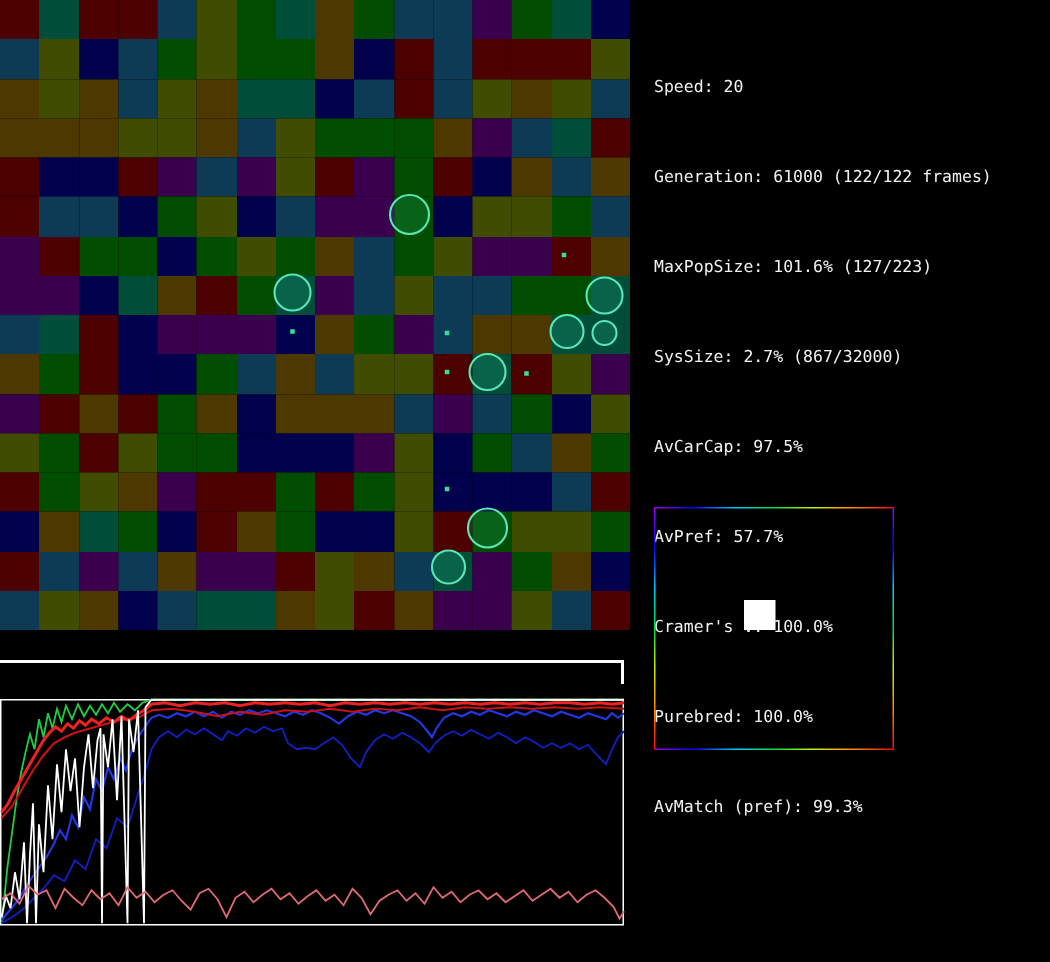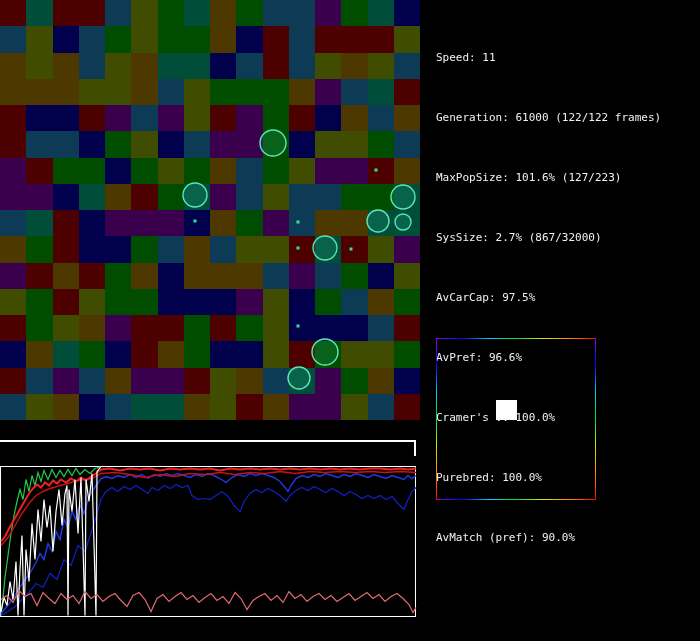--- a/index.html
+++ b/index.html
@@ -320,29 +320,29 @@
       <polyline points="1,150.5 3,132.5 5,112.5 8,90.5 11,68.5 14,50.5 17,36.5 20,24.5 23,34.5 26,14.5 29,26.5 32,10.5 35,20.5 38,7.5 41,16.5 44,5.5 48,14.5 52,4.5 56,12.5 60,5.5 64,11.5 68,4.5 72,10.5 76,3.5 80,9.5 85,4.5 90,8.5 95,3.5 101,1.5 416,1.5" fill="none" stroke="#22cc44" stroke-width="1.2"></polyline>
       <polyline points="1,150.5 8,146.5 15,141.5 22,134.5 29,127.5 36,118.5 43,122.5 50,108.5 57,114.5 64,94.5 71,100.5 78,80.5 85,86.5 92,64.5 96,52.5 101,34.5 106,26.5 112,22.5 118,26.5 124,21.5 130,24.5 136,20.5 142,24.5 148,28.5 152,22.5 158,25.5 164,20.5 170,23.5 176,19.5 182,22.5 188,20.5 192,30.5 198,34.5 204,33.5 210,34.5 216,30.5 222,26.5 228,31.5 234,40.5 240,46.5 244,36.5 250,28.5 256,24.5 262,27.5 268,23.5 274,26.5 280,30.5 286,36.5 290,30.5 296,25.5 302,22.5 308,25.5 314,21.5 320,24.5 326,27.5 332,23.5 338,26.5 344,30.5 350,26.5 356,29.5 362,33.5 368,30.5 374,33.5 380,30.5 386,34.5 392,31.5 398,38.5 404,44.5 408,34.5 412,26.5 416,22.5" fill="none" stroke="#1020c8" stroke-width="1.2"></polyline>
       <polyline points="1,148.5 6,142.5 11,136.5 16,128.5 21,120.5 26,113.5 31,106.5 36,97.5 40,88.5 44,94.5 48,78.5 52,86.5 56,66.5 60,74.5 64,54.5 68,62.5 72,46.5 76,54.5 80,40.5 84,48.5 88,34.5 92,26.5 96,20.5 101,13.5 106,11.5 112,13.5 118,10.5 124,12.5 130,9.5 136,12.5 142,9.5 148,13.5 154,9.5 160,11.5 166,8.5 172,10.5 178,8.5 184,10.5 190,12.5 196,9.5 202,11.5 208,8.5 214,10.5 220,13.5 226,17.5 232,12.5 238,9.5 244,11.5 250,8.5 256,10.5 262,8.5 268,10.5 274,12.5 280,16.5 285,22.5 288,26.5 291,20.5 296,13.5 302,10.5 308,12.5 314,9.5 320,11.5 326,8.5 332,10.5 338,12.5 344,9.5 350,11.5 356,8.5 362,10.5 368,12.5 374,9.5 380,11.5 386,13.5 392,10.5 398,12.5 404,14.5 408,10.5 412,13.5 416,10.5" fill="none" stroke="#2238e8" stroke-width="1.4"></polyline>
       <polyline points="1,80.5 8,72.5 15,60.5 22,48.5 29,38.5 36,30.5 43,26.5 50,23.5 57,21.5 64,19.5 71,17.5 78,15.5 85,14.5 92,13.5 101,8.5 115,7.5 130,9.5 145,12.5 160,9.5 175,11.5 190,8.5 205,9.5 220,7.5 235,9.5 250,7.5 265,8.5 280,6.5 295,8.5 310,6.5 325,7.5 340,6.5 355,7.5 370,6.5 385,7.5 400,6.5 416,7.5" fill="none" stroke="#cc1111" stroke-width="1.4"></polyline>
       <polyline points="1,76.5 5,71.5 9,63.5 13,56.5 17,49.5 21,42.5 25,35.5 29,28.5 33,23.5 37,19.5 41,22.5 45,17.5 49,20.5 53,15.5 57,18.5 61,14.5 66,17.5 71,13.5 76,16.5 81,12.5 86,15.5 91,11.5 96,8.5 101,4.5 110,3.5 120,5.5 130,3.5 140,4.5 150,3.5 160,5.5 170,3.5 180,4.5 190,3.5 200,4.5 210,3.5 220,5.5 230,3.5 240,4.5 250,3.5 260,4.5 270,3.5 280,4.5 290,3.5 300,4.5 310,3.5 320,4.5 330,3.5 340,4.5 350,3.5 360,4.5 370,3.5 380,3.5 390,4.5 400,3.5 408,4.5 416,3.5" fill="none" stroke="#ee2222" stroke-width="2"></polyline>
       <polyline points="1,146.5 4,132.5 7,140.5 10,116.5 13,134.5 16,96.5 18,150.5 20,104.5 22,70.5 24,150.5 26,84.5 29,116.5 32,58.5 35,94.5 38,44.5 41,76.5 44,34.5 47,62.5 50,40.5 53,86.5 56,46.5 59,24.5 62,60.5 65,28.5 67,20.5 68,150.5 69,24.5 72,46.5 75,14.5 78,68.5 81,12.5 85,150.5 86,14.5 89,36.5 92,8.5 96,150.5 97,6.5 101,1.5 416,1.5" fill="none" stroke="#ffffff" stroke-width="1.2"></polyline>
       <polyline points="1,134.5 7,130.5 13,137.5 19,125.5 25,131.5 31,128.5 37,140.5 43,127.5 49,133.5 55,138.5 61,128.5 67,134.5 73,130.5 79,138.5 85,126.5 91,133.5 97,129.5 103,136.5 109,131.5 115,128.5 121,135.5 127,141.5 133,130.5 139,127.5 145,134.5 151,146.5 157,133.5 163,129.5 169,136.5 175,131.5 181,127.5 187,134.5 193,130.5 199,137.5 205,132.5 211,128.5 217,135.5 223,131.5 229,138.5 235,127.5 241,133.5 247,144.5 253,135.5 259,131.5 265,128.5 271,135.5 277,130.5 283,137.5 289,126.5 295,133.5 301,129.5 307,136.5 313,131.5 319,128.5 325,134.5 331,130.5 337,136.5 343,132.5 349,128.5 355,135.5 361,131.5 367,127.5 373,133.5 379,129.5 385,136.5 391,131.5 397,128.5 403,133.5 409,139.5 413,147.5 416,142.5" fill="none" stroke="#e06a72" stroke-width="1.2"></polyline>
     </svg>
 
   <div id="stats" style="color: rgb(242, 242, 242);">
-    <div>Speed: 11</div>
+    <div>Speed: 20</div>
     <div>Generation: 61000 (122/122 frames)</div>
     <div>MaxPopSize: 101.6% (127/223)</div>
     <div>SysSize: 2.7% (867/32000)</div>
     <div>AvCarCap: 97.5%</div>
-    <div>AvPref: 96.6%</div>
+    <div>AvPref: 57.7%</div>
     <div>Cramer's V: 100.0%</div>
     <div>Purebred: 100.0%</div>
-    <div>AvMatch (pref): 90.0%</div>
+    <div>AvMatch (pref): 99.3%</div>
   </div>
 
 
   <div id="prefspace">
     <div class="edge h top" style="top: 0px; background: linear-gradient(to right, rgb(153, 0, 238), rgb(0, 0, 255), rgb(0, 204, 255), rgb(0, 221, 68), rgb(204, 238, 0), rgb(255, 136, 0), rgb(255, 0, 0));"></div>
     <div class="edge h bottom" style="bottom: 0px; background: linear-gradient(to right, rgb(153, 0, 238), rgb(0, 0, 255), rgb(0, 204, 255), rgb(0, 221, 68), rgb(204, 238, 0), rgb(255, 136, 0), rgb(255, 0, 0));"></div>
     <div class="edge v left" style="left: 0px; background: linear-gradient(rgb(153, 0, 238), rgb(0, 0, 255), rgb(0, 204, 255), rgb(0, 221, 68), rgb(204, 238, 0), rgb(255, 136, 0), rgb(255, 0, 0));"></div>
     <div class="edge v right" style="right: 0px; background: linear-gradient(rgb(153, 0, 238), rgb(0, 0, 255), rgb(0, 204, 255), rgb(0, 221, 68), rgb(204, 238, 0), rgb(255, 136, 0), rgb(255, 0, 0));"></div>
     <div class="marker" style="left: 60px; top: 62px; width: 21px; height: 20px; background: rgb(255, 255, 255);"></div>
   </div>

